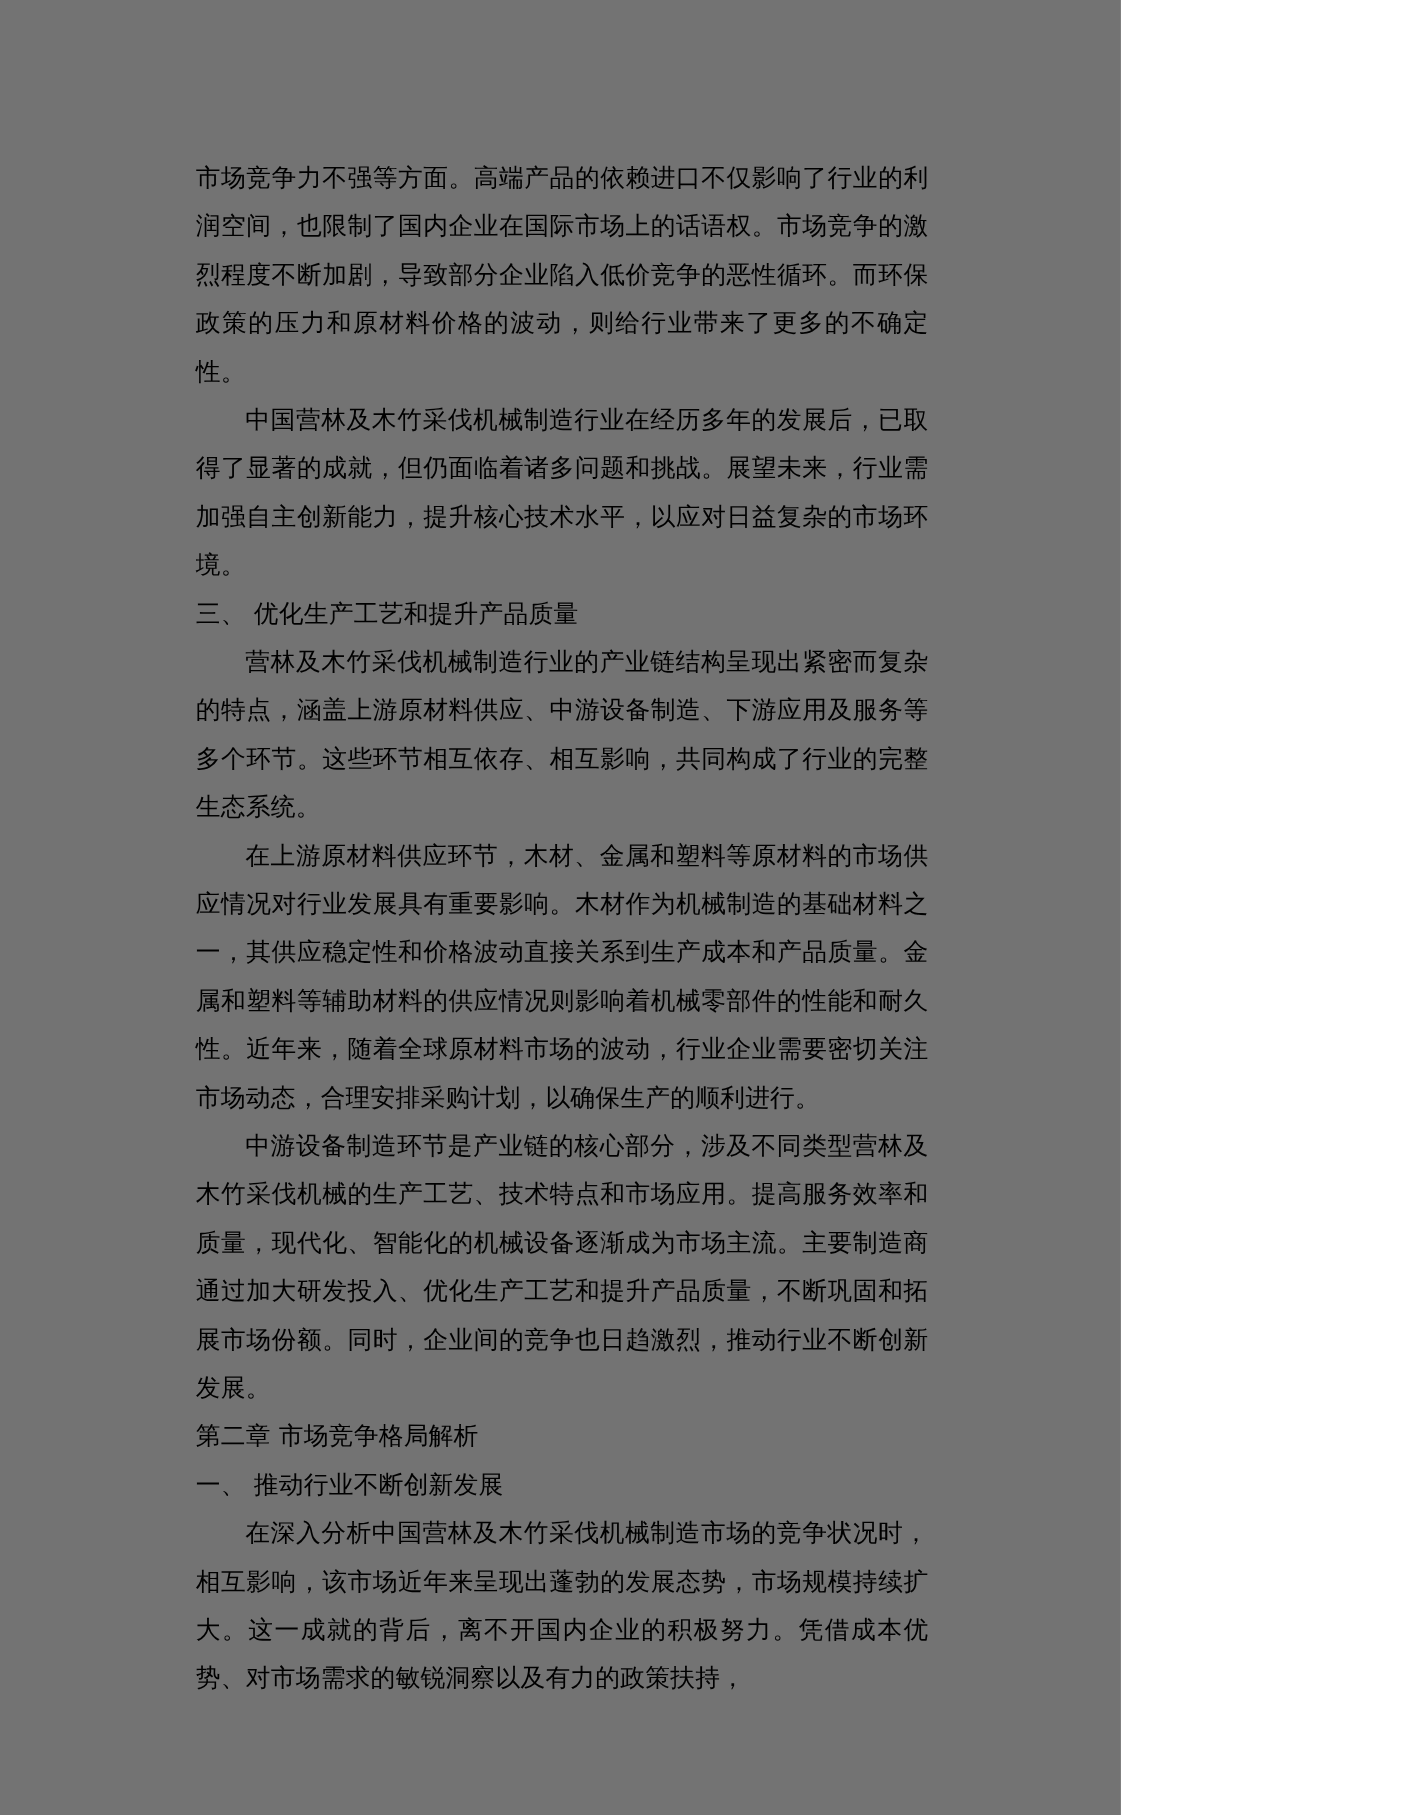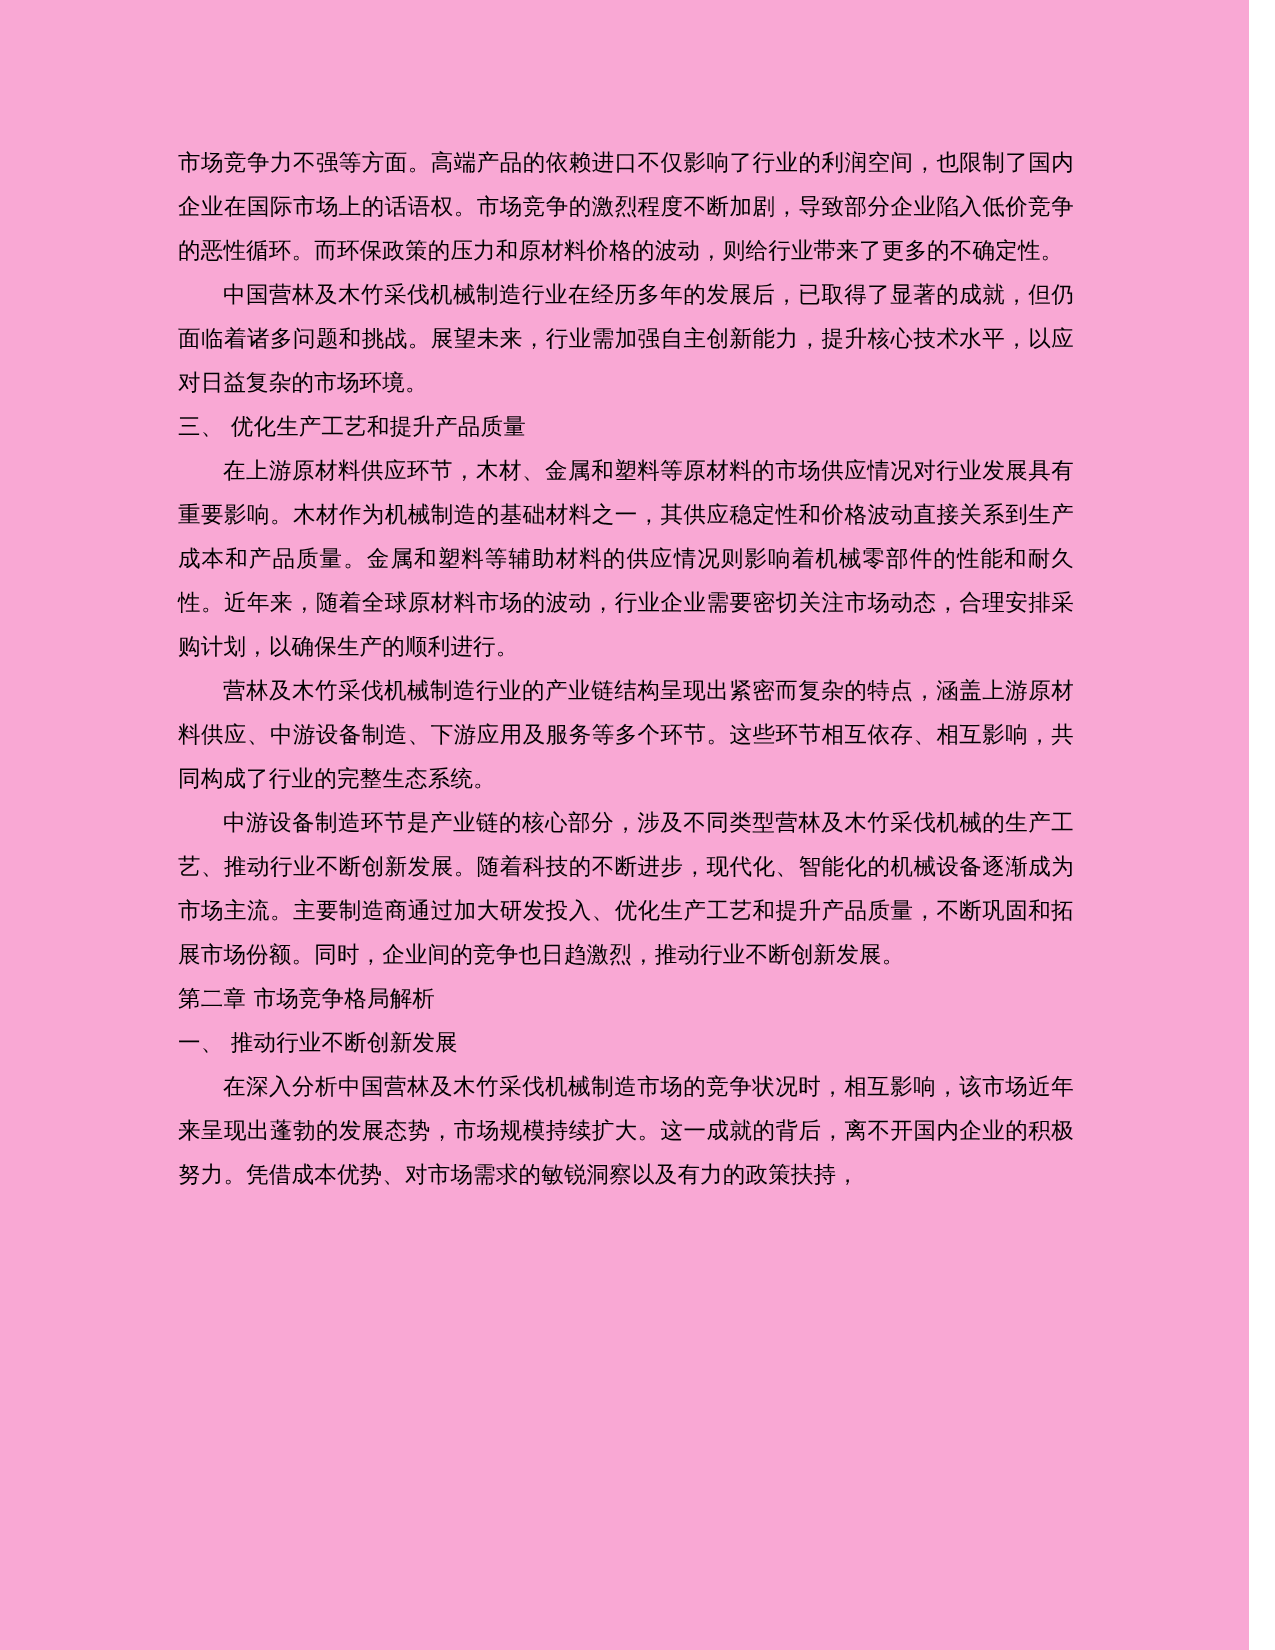--- a/index.html
+++ b/index.html
@@ -8,24 +8,24 @@
     background: #ffffff;
   }
   body {
     width: 1275px;
     height: 1650px;
     font-family: "DejaVu Serif", "Liberation Serif", serif;
     color: #000000;
   }
   .page {
     box-sizing: border-box;
-    width: 1249px;
+    width: 1019px;
     height: 1650px;
     padding: 140px 175px 80px 178px;
-    background: #f9a8d4;
+    background: #737373;
   }
   .doc-body {
     font-size: 22.5px;
     line-height: 44px;
     text-align: justify;
     text-justify: inter-ideograph;
     letter-spacing: 0.2px;
   }
   p {
     margin: 0;
@@ -42,20 +42,20 @@
   }
 </style>
 </head>
 <body>
 
 <div class="page">
   <div class="doc-body">
     <p class="flush">市场竞争力不强等方面。高端产品的依赖进口不仅影响了行业的利润空间，也限制了国内企业在国际市场上的话语权。市场竞争的激烈程度不断加剧，导致部分企业陷入低价竞争的恶性循环。而环保政策的压力和原材料价格的波动，则给行业带来了更多的不确定性。</p>
     <p class="para">中国营林及木竹采伐机械制造行业在经历多年的发展后，已取得了显著的成就，但仍面临着诸多问题和挑战。展望未来，行业需加强自主创新能力，提升核心技术水平，以应对日益复杂的市场环境。</p>
     <p class="heading">三、  优化生产工艺和提升产品质量</p>
+    <p class="para">营林及木竹采伐机械制造行业的产业链结构呈现出紧密而复杂的特点，涵盖上游原材料供应、中游设备制造、下游应用及服务等多个环节。这些环节相互依存、相互影响，共同构成了行业的完整生态系统。</p>
     <p class="para">在上游原材料供应环节，木材、金属和塑料等原材料的市场供应情况对行业发展具有重要影响。木材作为机械制造的基础材料之一，其供应稳定性和价格波动直接关系到生产成本和产品质量。金属和塑料等辅助材料的供应情况则影响着机械零部件的性能和耐久性。近年来，随着全球原材料市场的波动，行业企业需要密切关注市场动态，合理安排采购计划，以确保生产的顺利进行。</p>
-    <p class="para">营林及木竹采伐机械制造行业的产业链结构呈现出紧密而复杂的特点，涵盖上游原材料供应、中游设备制造、下游应用及服务等多个环节。这些环节相互依存、相互影响，共同构成了行业的完整生态系统。</p>
-    <p class="para">中游设备制造环节是产业链的核心部分，涉及不同类型营林及木竹采伐机械的生产工艺、推动行业不断创新发展。随着科技的不断进步，现代化、智能化的机械设备逐渐成为市场主流。主要制造商通过加大研发投入、优化生产工艺和提升产品质量，不断巩固和拓展市场份额。同时，企业间的竞争也日趋激烈，推动行业不断创新发展。</p>
+    <p class="para">中游设备制造环节是产业链的核心部分，涉及不同类型营林及木竹采伐机械的生产工艺、技术特点和市场应用。提高服务效率和质量，现代化、智能化的机械设备逐渐成为市场主流。主要制造商通过加大研发投入、优化生产工艺和提升产品质量，不断巩固和拓展市场份额。同时，企业间的竞争也日趋激烈，推动行业不断创新发展。</p>
     <p class="heading">第二章 市场竞争格局解析</p>
     <p class="heading">一、  推动行业不断创新发展</p>
     <p class="para">在深入分析中国营林及木竹采伐机械制造市场的竞争状况时，相互影响，该市场近年来呈现出蓬勃的发展态势，市场规模持续扩大。这一成就的背后，离不开国内企业的积极努力。凭借成本优势、对市场需求的敏锐洞察以及有力的政策扶持，</p>
   </div>
 </div>
 
 </body></html>

